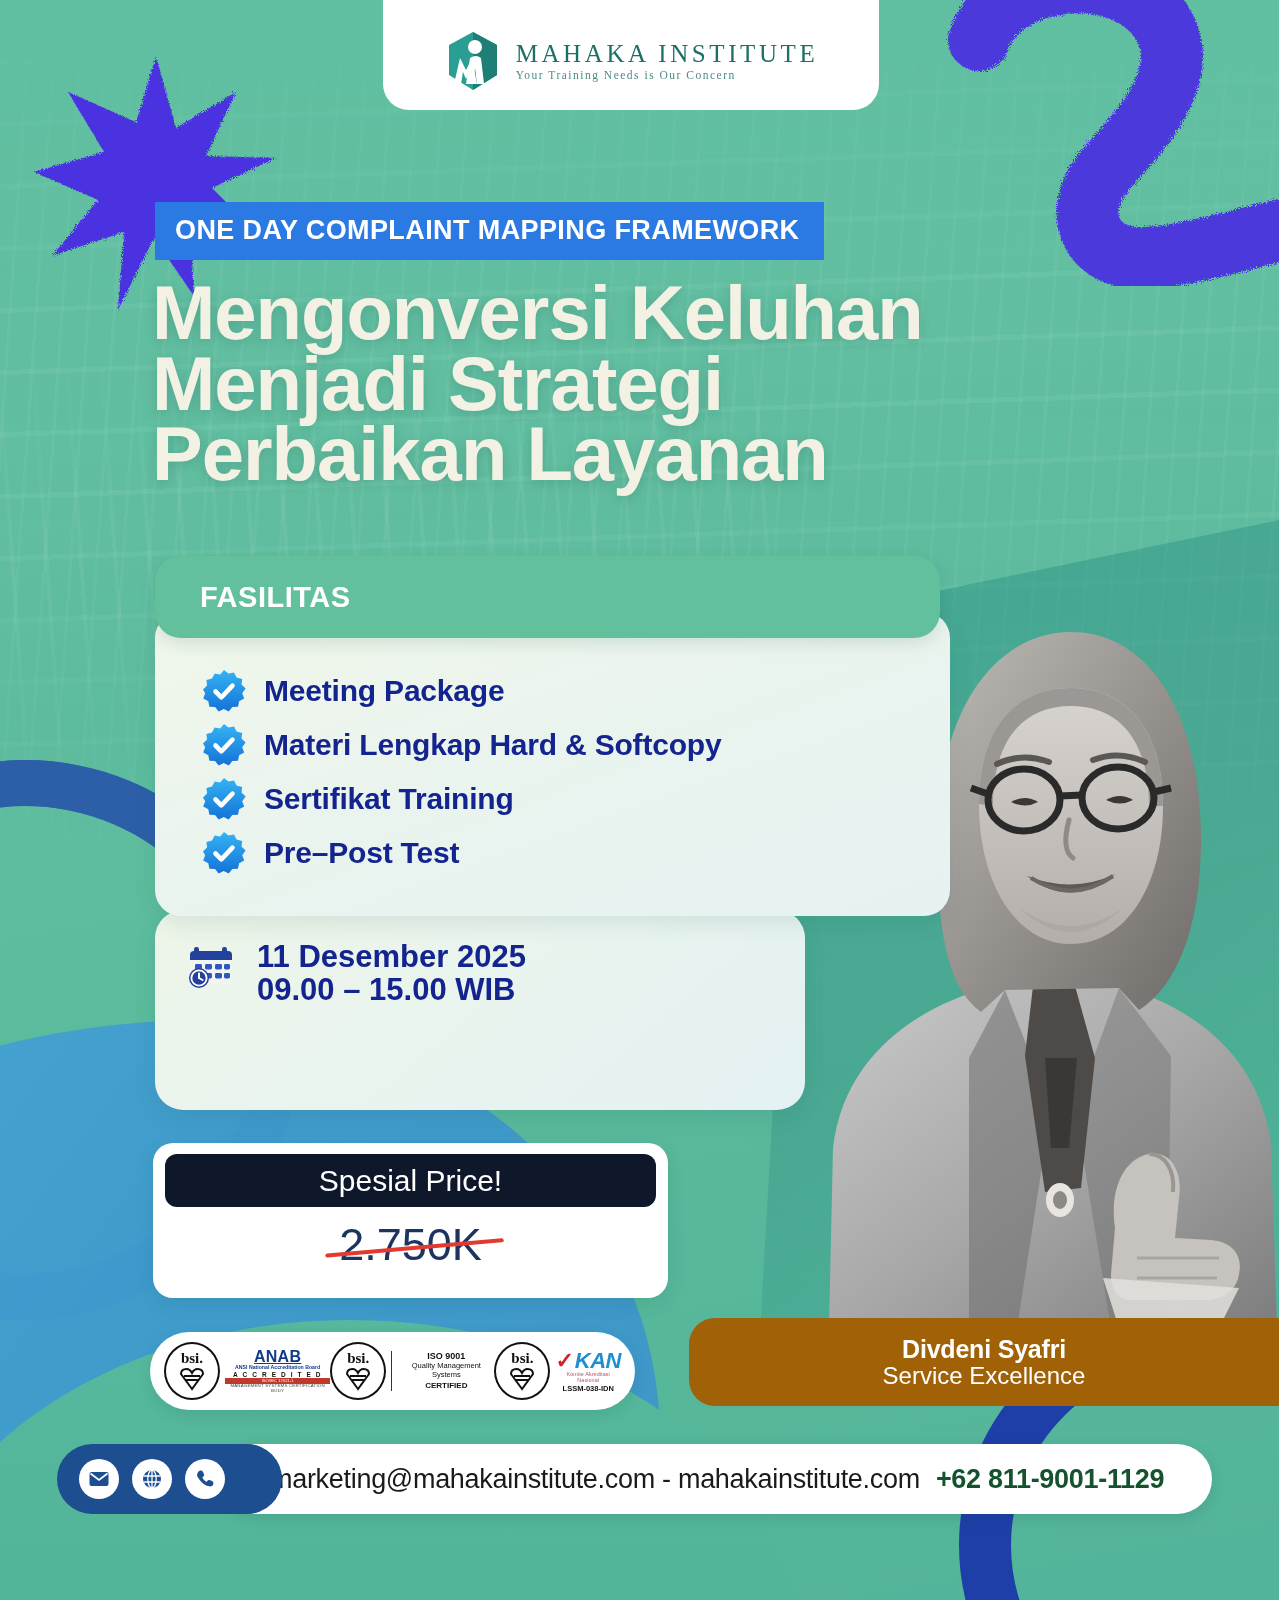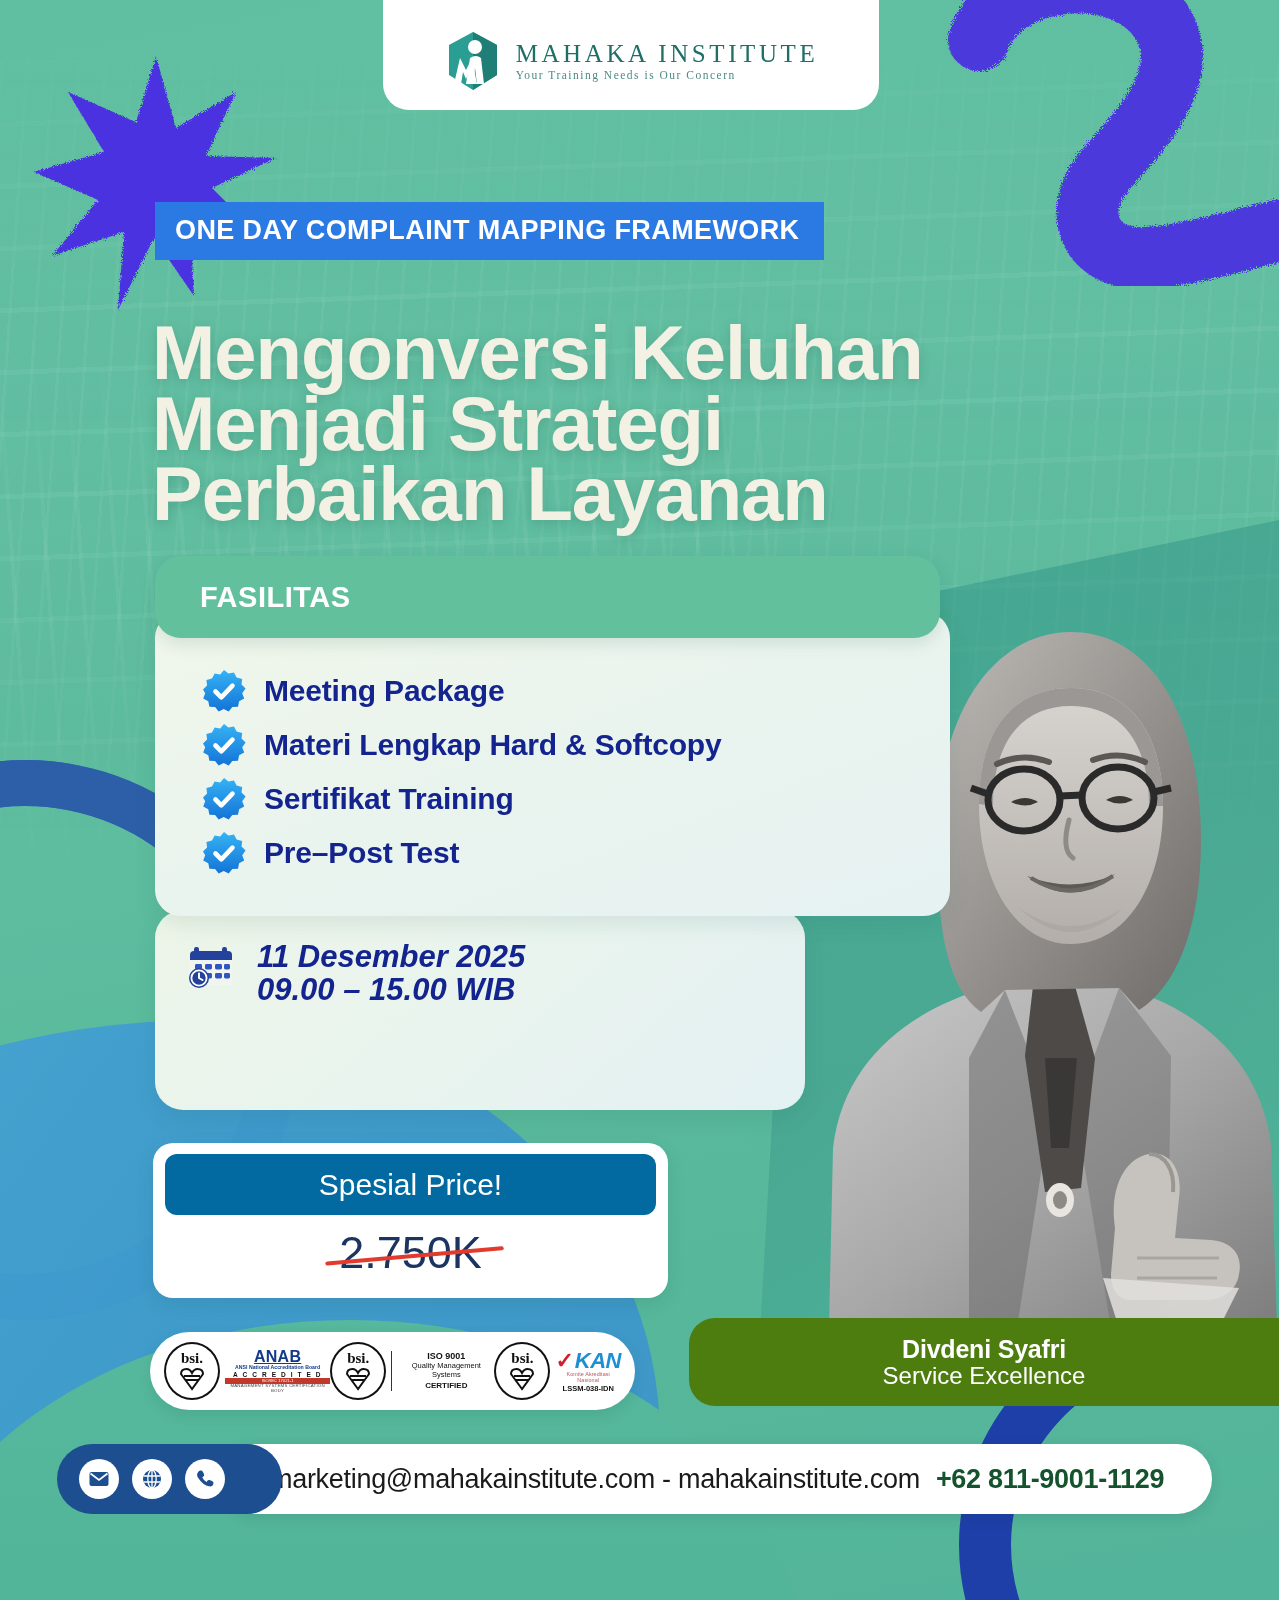--- a/index.html
+++ b/index.html
@@ -158,21 +158,20 @@
   .headline {
     position:absolute;
     left:152px; top:278px;
     width:920px;
     color:#f3f1e4;
     font-size:76px;
     font-weight:bold;
     line-height:.93;
     letter-spacing:-1px;
     text-shadow:0 3px 12px rgba(0,60,50,.18);
-    margin-top:40px;
   }
   .headline div { white-space:nowrap; }
 
   
   .fasilitas-wrap {
     position:absolute;
     left:155px; top:556px;
     width:795px;
   }
   .fasilitas-head {
@@ -217,37 +216,37 @@
     background:linear-gradient(140deg,#edf5e8 0%,#e9f4ee 45%,#e4f1f3 100%);
     border-radius:28px;
     box-shadow:0 8px 22px rgba(20,80,70,.10);
     padding:30px 0 0 30px;
   }
   .dc-row { display:flex; align-items:flex-start; gap:20px; }
   .dc-row + .dc-row { margin-top:16px; }
   .dc-icon { width:52px; flex:none; display:flex; justify-content:center; }
   .dc-icon svg { display:block; }
   .dc-text { color:#14248f; font-size:31px; font-weight:bold; line-height:1.08; }
-  .dc-text .l2 { display:block;font-style:italic; }
+  .dc-text .l2 { display:block; }
   .dc-place { color:#14248f; font-size:31px; font-weight:bold; padding-top:9px; }
 
   
   .price-card {
     position:absolute;
     left:153px; top:1143px;
     width:515px; height:155px;
     background:#ffffff;
     border-radius:20px;
     box-shadow:0 6px 18px rgba(20,80,70,.12);
     padding:11px 12px 0 12px;
   }
   .price-head {
-    background:#0369a1;
+    background:#0f172a;
     border-radius:12px;
-    height:61px;
+    height:53px;
     display:flex; align-items:center; justify-content:center;
     color:#ffffff; font-size:30px; font-weight:400;
   }
   .price-body {
     display:flex; align-items:center; justify-content:center; gap:22px;
     padding-top:12px;
   }
   .price-old {
     position:relative;
     color:#1b3560; font-size:45px; font-weight:400;
@@ -308,21 +307,21 @@
     width:470px; height:740px;
     overflow:hidden;
   }
   .portrait svg { position:absolute; bottom:0; right:-10px; width:470px; height:740px; }
 
   
   .speaker {
     position:absolute;
     right:0; top:1318px;
     width:590px; height:88px;
-    background:#4d7c0f;
+    background:#a16207;
     border-radius:26px 0 0 26px;
     color:#ffffff;
     display:flex; flex-direction:column; align-items:center; justify-content:center;
     line-height:1.12;
   }
   .speaker-name { font-size:25px; font-weight:bold; letter-spacing:-.2px; }
   .speaker-role { font-size:24px; font-weight:400; }
 
   
   .footer-icons {

